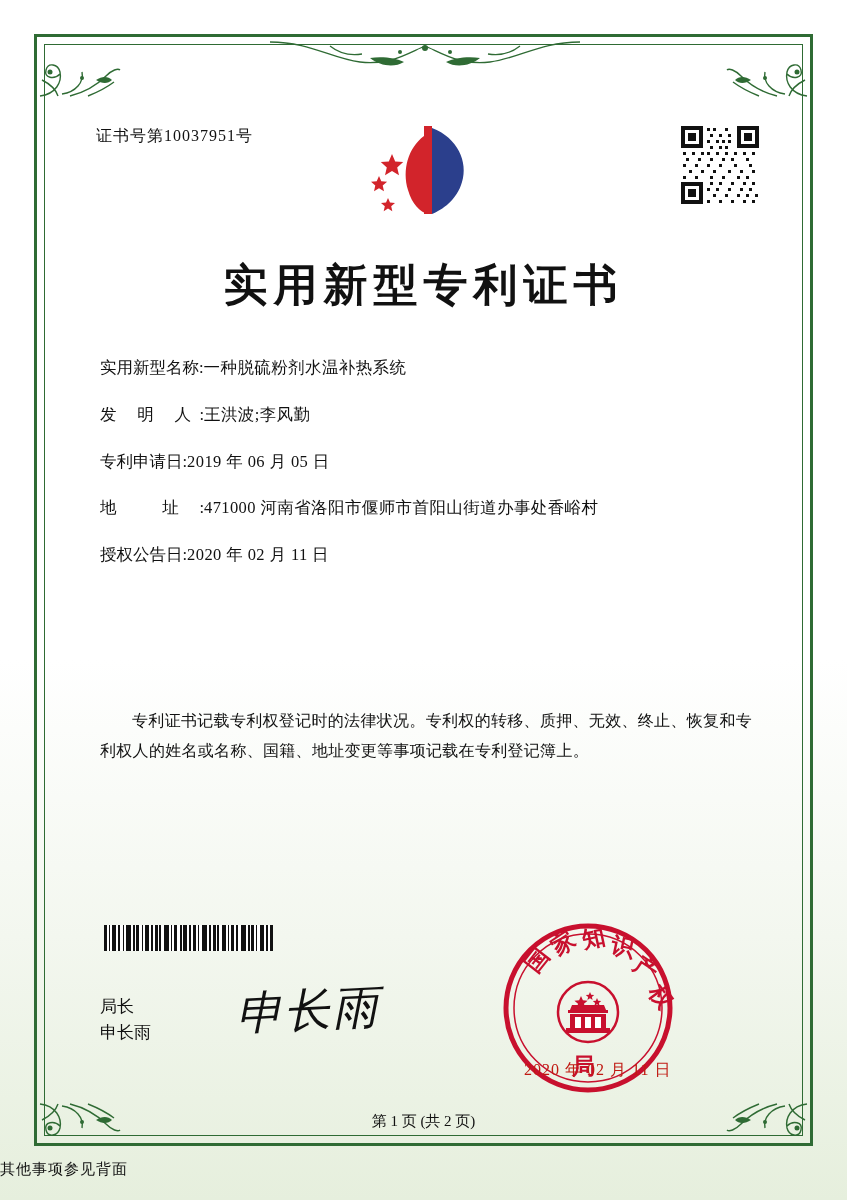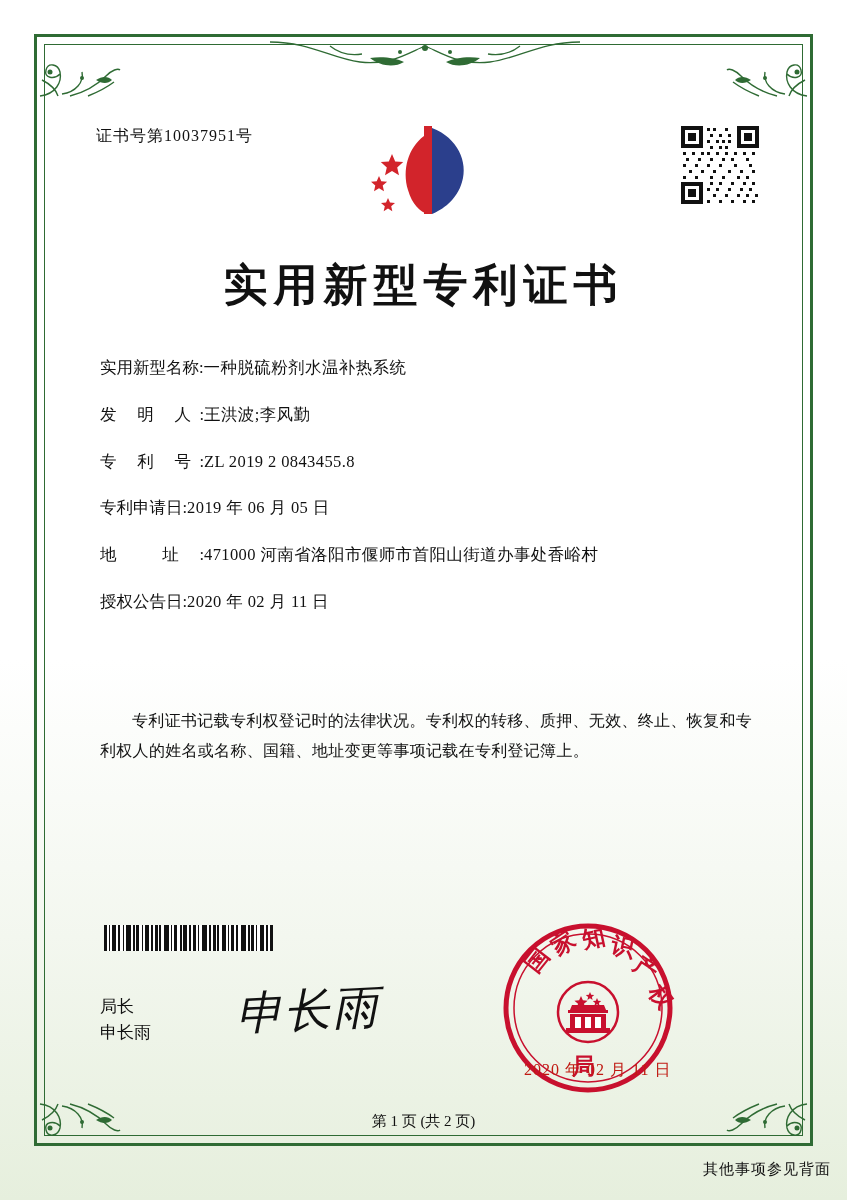--- a/index.html
+++ b/index.html
@@ -199,21 +199,21 @@
   .page-no {
     position: absolute;
     left: 0; right: 0; top: 1112px;
     text-align: center;
     font-size: 15px;
     color: #111;
   }
   .footer-note {
     position: absolute;
     left: 0; right: 16px; top: 1160px;
-    text-align: right;
+    text-align: left;
     font-size: 15px;
     color: #111;
     letter-spacing: 1px;
   }
 </style>
 </head>
 <body>
 
 <div class="page">
 
@@ -385,24 +385,20 @@
     <div class="field-row">
       <span class="field-label">实用新型名称:</span>
       <span class="field-value">一种脱硫粉剂水温补热系统</span>
     </div>
 
     <div class="field-row">
       <span class="field-label label-justify w-lbl-5">发 明 人:</span>
       <span class="field-value">王洪波;李风勤</span>
     </div>
 
-    <div class="field-row">
-      <span class="field-label label-justify w-lbl-5">专 利 号:</span>
-      <span class="field-value">ZL 2019 2 0843455.8</span>
-    </div>
 
     <div class="field-row">
       <span class="field-label">专利申请日:</span>
       <span class="field-value">2019 年 06 月 05 日</span>
     </div>
 
 
     <div class="field-row">
       <span class="field-label label-justify w-lbl-4">地 址:</span>
       <span class="field-value">471000 河南省洛阳市偃师市首阳山街道办事处香峪村</span>

